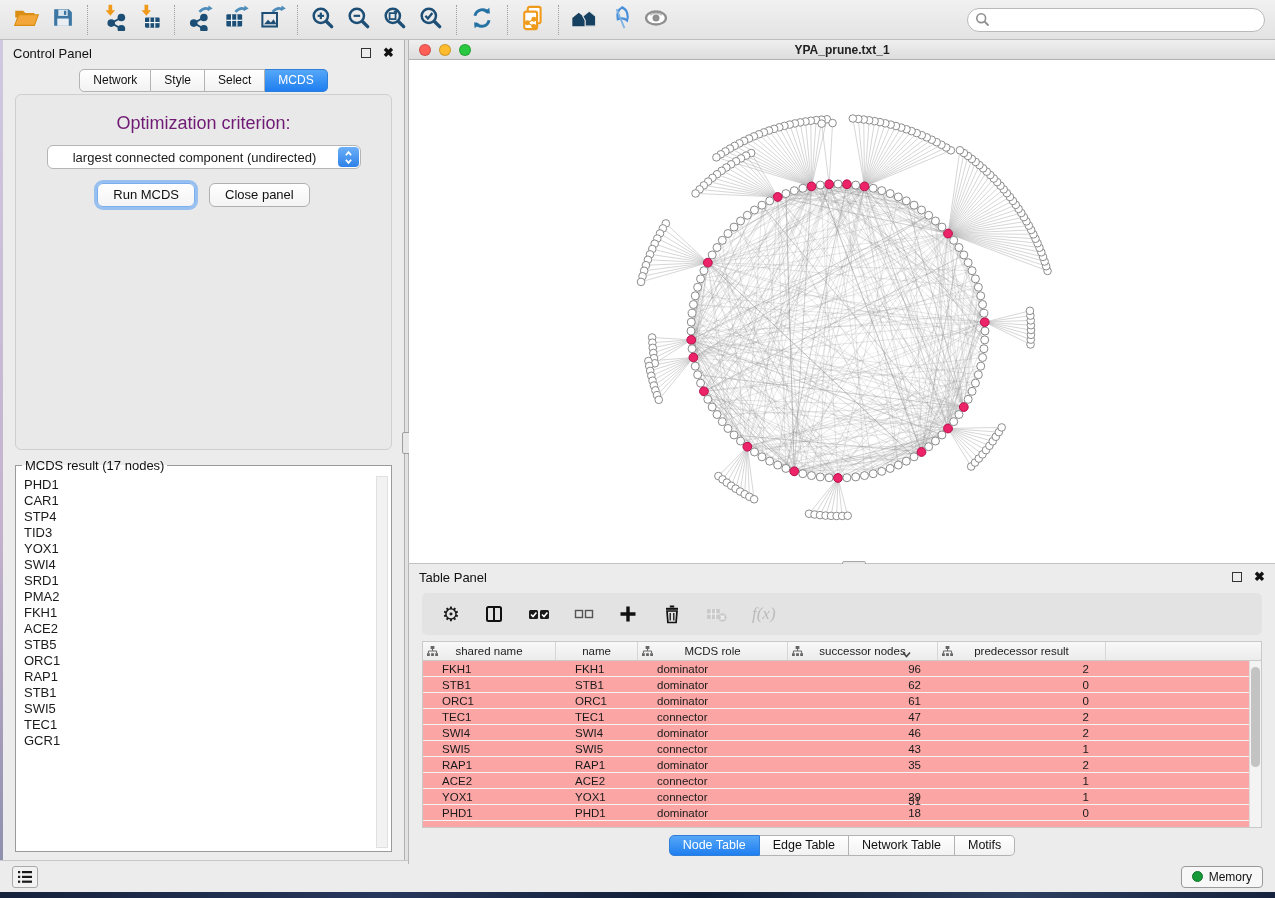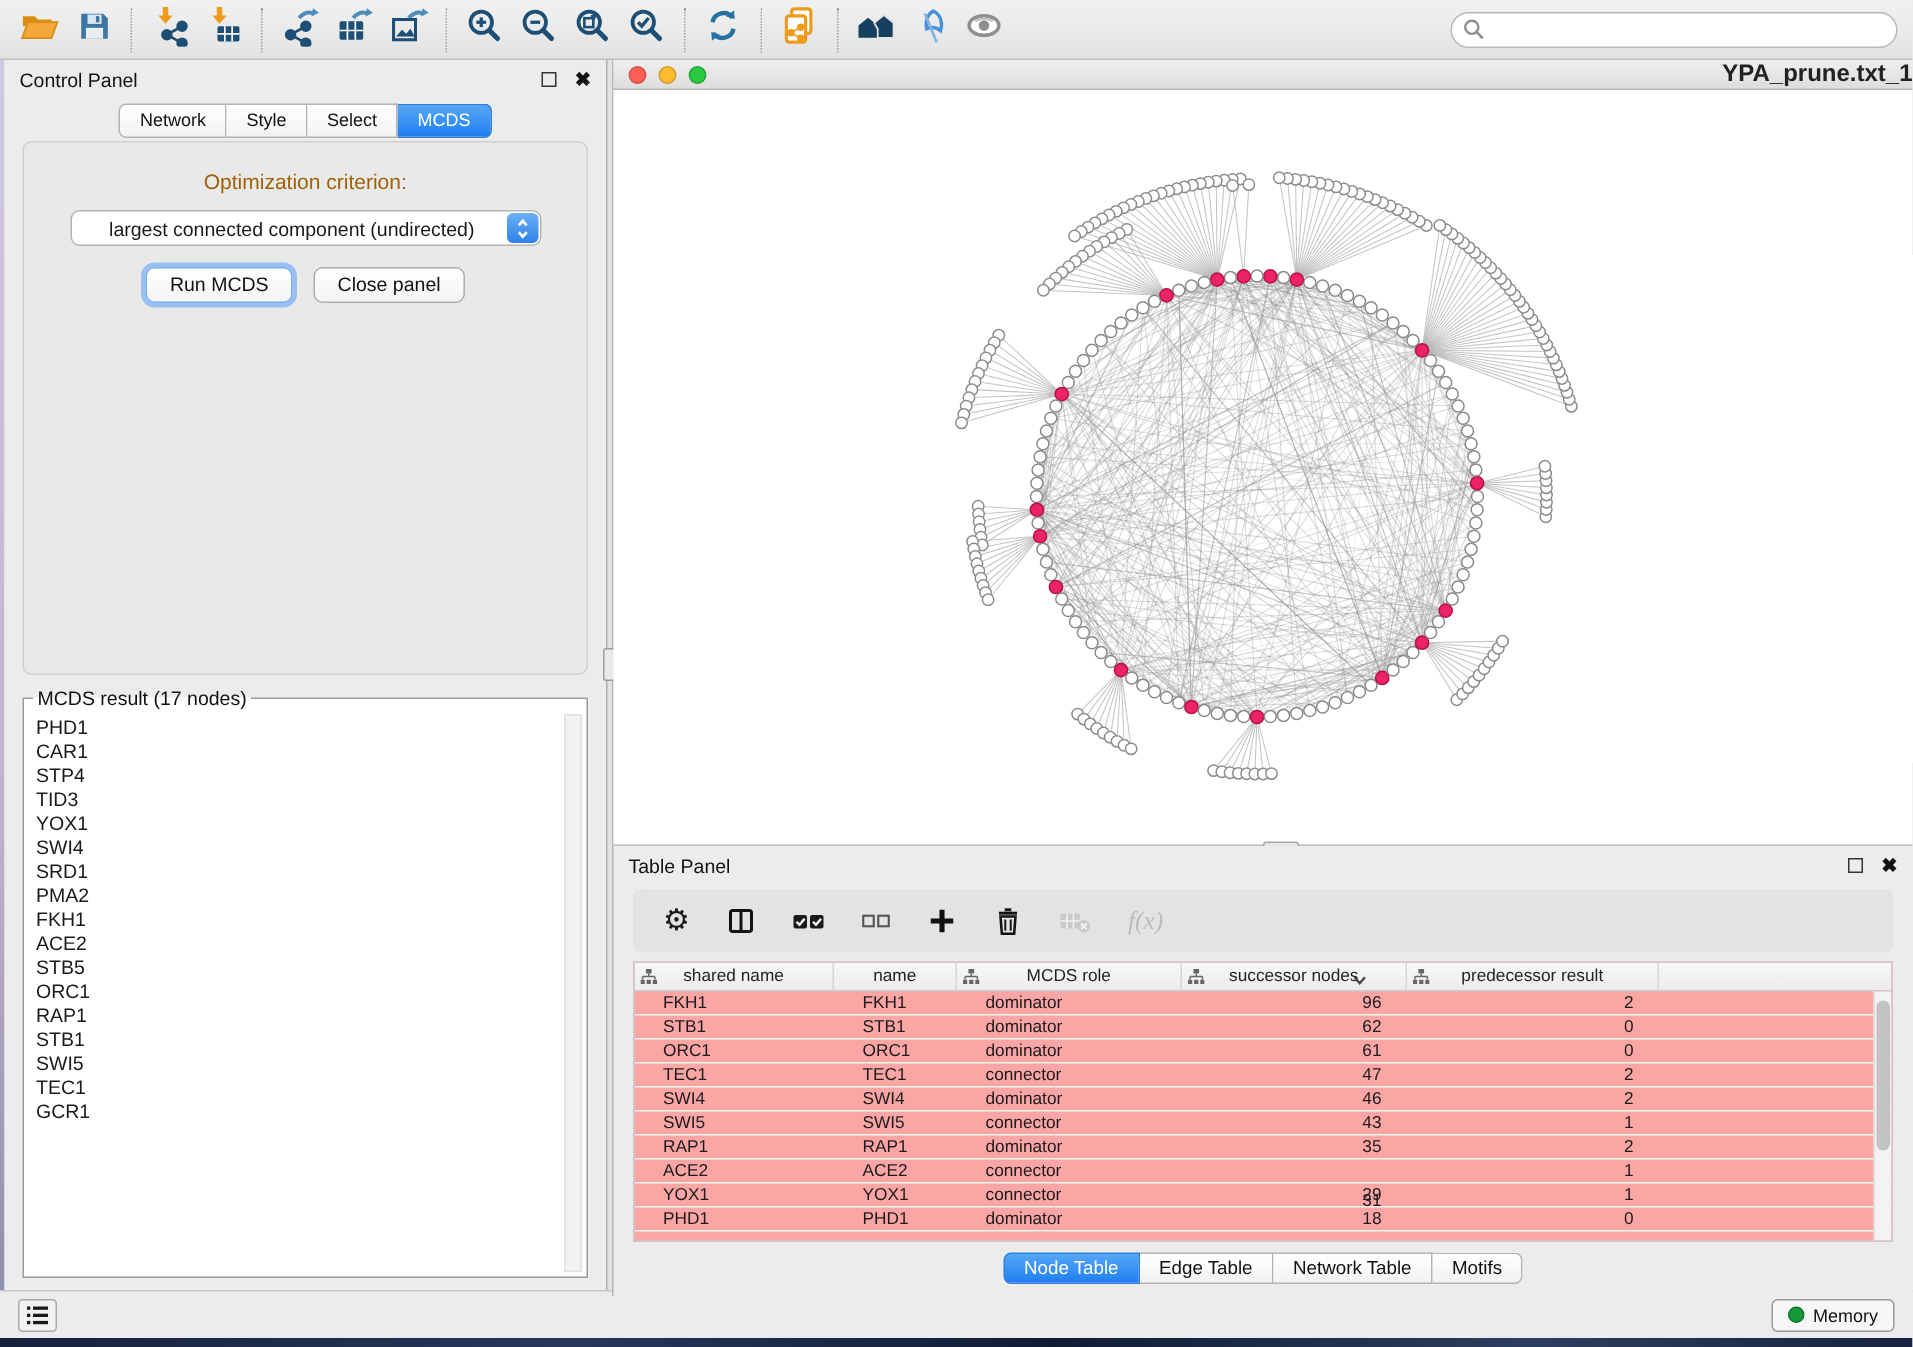--- a/index.html
+++ b/index.html
@@ -28,21 +28,21 @@
   .float-glyph { width:10px; height:10px; border:1.6px solid #333; margin-right:12px; }
   .close-glyph { font-size:13px; font-weight:bold; color:#111; line-height:10px; }
   .cp-tabs { height:26px; display:flex; justify-content:center; align-items:flex-end; }
   .tabbtn { font-size:12px; padding:3px 13px 4px; background:linear-gradient(#ffffff,#f2f2f2);
             border:1px solid #b3b3b3; border-left-width:0; color:#111; }
   .tabbtn:first-child { border-left-width:1px; border-radius:5px 0 0 5px; }
   .tabbtn:last-child { border-radius:0 5px 5px 0; }
   .tabbtn.active { background:linear-gradient(#55a7f7,#1f7ef0); color:#fff; border-color:#2f7fd8; }
   .cp-body { margin:2px 12px 0; height:356px; border:1px solid #cfcfcf; border-radius:6px;
              background:#e9e9e9; display:flex; flex-direction:column; align-items:center; }
-  .opt-label { margin-top:18px; font-size:14px; color:#a16207;text-align:center; }
+  .opt-label { margin-top:18px; font-size:18px; color:#701a75;text-align:center; }
   .opt-select { margin-top:11px; width:314px; height:24px; background:#fff; border:1px solid #b5b5b5;
                 border-radius:6px; display:flex; align-items:center; position:relative; }
   .opt-select .val { flex:1; text-align:center; font-size:13px; padding-right:18px; }
   .opt-select .stepper { position:absolute; right:1px; top:1px; width:21px; height:20px; border-radius:4px;
                 background:linear-gradient(#6cb0f8,#2e81e8); display:flex; flex-direction:column;
                 align-items:center; justify-content:center; gap:1px; }
   .chev { width:7px; height:7px; fill:none; stroke:#fff; stroke-width:2; }
   .btn-row { margin-top:14px; display:flex; gap:14px; }
   .pushbtn { font:13px "Liberation Sans",sans-serif; padding:3px 15px 4px; background:linear-gradient(#ffffff,#f4f4f4);
              border:1px solid #b0b0b0; border-radius:6px; color:#111; }
@@ -57,21 +57,21 @@
   .vsplitter .handle { position:absolute; top:392px; left:-3px; width:9px; height:22px;
                        background:#e8e8e8; border:1px solid #9e9e9e; border-radius:2px; }
 
   
   .right-col { flex:1; display:flex; flex-direction:column; }
   .network-window { height:523px; display:flex; flex-direction:column; border-left:1px solid #b5b5b5; }
   .net-titlebar { height:20px; background:linear-gradient(#efefef,#dddddd); border-bottom:1px solid #b2b2b2;
                   display:flex; align-items:center; position:relative; }
   .lights { display:flex; gap:8px; margin-left:10px; }
   .light { width:12px; height:12px; border-radius:50%; border:1px solid rgba(0,0,0,.18); }
-  .net-title { position:absolute; left:0; right:0; text-align:right; font-size:16px; font-weight:700; color:#222; }
+  .net-title { position:absolute; left:0; right:0; text-align:center; font-size:12px; font-weight:700; color:#222; }
   .net-canvas { flex:1; background:#fff; position:relative; overflow:hidden; }
 
   .hsplitter { height:4px; background:#dadada; border-top:1px solid #c2c2c2; position:relative; }
   .hsplitter .handle { position:absolute; left:50%; top:-3px; width:24px; height:8px;
                        background:#e6e6e6; border:1px solid #a8a8a8; border-radius:2px; }
 
   
   .table-panel { flex:1; background:#ececec; border-left:1px solid #b5b5b5; position:relative; display:flex; flex-direction:column; }
   .tp-toolbar { margin:3px 13px 0; height:42px; background:#e3e3e3; border-radius:5px;
                 display:flex; align-items:center; gap:24px; padding-left:20px; }

